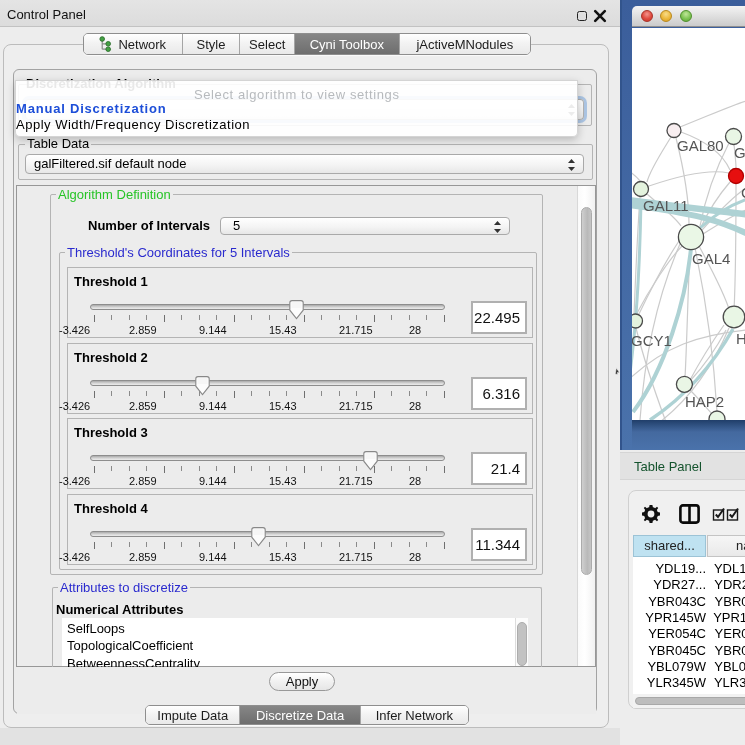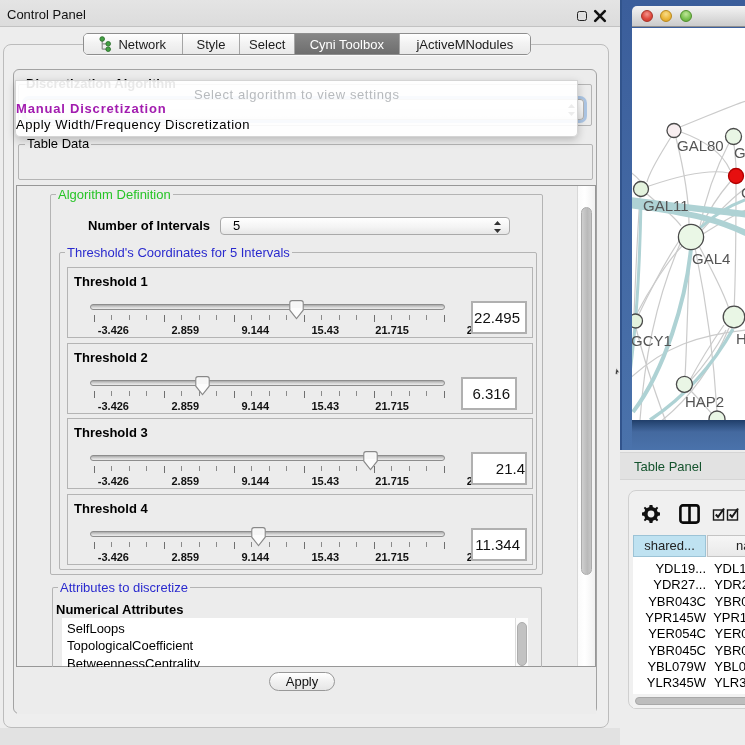--- a/index.html
+++ b/index.html
@@ -7,21 +7,21 @@
 .b{font-weight:bold}
 .seg{display:flex;align-items:center;justify-content:center;font-size:13px;color:#1c1c1c;background:linear-gradient(#ffffff,#f3f3f3 45%,#e9e9e9);border-right:1px solid #a5a5a5;height:100%}
 .seg.sel{background:linear-gradient(#868686,#6e6e6e);color:#fff}
 .segwrap{display:flex;border:1px solid #8e8e8e;border-radius:5px;overflow:hidden;box-shadow:0 1px 1px rgba(255,255,255,.8)}
 .grp{border:1px solid #b4b4b4;border-radius:2px}
 .gtitle{position:absolute;font-size:13px;background:#ececec;padding:0 2px;line-height:13px}
 .combo{position:absolute;border:1px solid #a9a9a9;border-radius:4px;background:linear-gradient(#ffffff,#f4f4f4 55%,#e7e7e7);font-size:13px;color:#000}
 .fld{position:absolute;background:#fff;border:2px solid #b0b0b0;font-size:15px;color:#111;text-align:right}
 .tick-minor{position:absolute;height:5px;background-image:repeating-linear-gradient(90deg,#8a8a8a 0,#8a8a8a 1px,transparent 1px,transparent 17.5px)}
 .tick-major{position:absolute;width:1px;height:7px;background:#6f6f6f}
-.ticklab{position:absolute;width:70px;text-align:right;font-size:11px;font-weight:bold;color:#111}
+.ticklab{position:absolute;width:70px;text-align:left;font-size:11px;font-weight:normal;color:#111}
 .track{position:absolute;height:6px;border-radius:3px;border:1px solid #8d8d8d;background:linear-gradient(#a9a9a9,#d6d6d6 55%,#ececec)}
 .tbox{position:absolute;left:67px;width:466px;height:71px;border:1px solid #b4b4b4;background:#ececec}
 .row{position:absolute;font-size:13px;color:#000}
 </style></head><body>
 <div id="root">
 
 <div class="abs" style="left:0;top:0;width:620px;height:745px;background:#ededed"></div>
 <div class="abs" style="left:0;top:728px;width:620px;height:17px;background:#e2e2e2"></div>
 
 <div class="abs" style="left:0;top:0;width:620px;height:27px;background:linear-gradient(#e4e4e4,#dcdcdc);border-bottom:1px solid #c2c2c2"></div>
@@ -52,20 +52,25 @@
 
 <div class="combo" style="left:25px;top:99px;width:559px;height:21px;border-color:rgba(150,150,150,.7);box-shadow:0 0 0 3px rgba(120,165,220,.55)">
       <svg width="9" height="12" viewBox="0 0 9 12" style="position:absolute;right:7px;top:4px">
         <path d="M4.5 0 L8 4 H1 Z" fill="#333"></path>
         <path d="M4.5 12 L8 8 H1 Z" fill="#333"></path>
       </svg>
     </div>
 
 <div class="abs grp" style="left:18px;top:144px;width:575px;height:36px"></div>
 <div class="gtitle" style="left:25px;top:137px;color:#000">Table Data</div>
+<div class="combo" style="left:25px;top:154px;width:559px;height:20px;line-height:18px"><span style="padding-left:8px">galFiltered.sif default node</span>
+<svg width="9" height="12" viewBox="0 0 9 12" style="position:absolute;right:7px;top:4px">
+        <path d="M4.5 0 L8 4 H1 Z" fill="#333"></path>
+        <path d="M4.5 12 L8 8 H1 Z" fill="#333"></path>
+      </svg></div>
 
 <div class="abs" style="left:16px;top:185px;width:580px;height:482px;border:1px solid #979797;background:#ececec"></div>
 
 <div class="abs" style="left:577px;top:186px;width:18px;height:480px;background:linear-gradient(90deg,#fafafa,#ffffff 40%,#f1f1f1);border-left:1px solid #d8d8d8"></div>
 <div class="abs" style="left:581px;top:207px;width:11px;height:368px;border-radius:5.5px;background:linear-gradient(90deg,#cfcfcf,#b9b9b9 60%,#c6c6c6);border:1px solid #ababab"></div>
 
 <div class="abs grp" style="left:50px;top:194px;width:493px;height:381px"></div>
 <div class="gtitle" style="left:56px;top:188px;color:#27c427">Algorithm Definition</div>
 
 <div class="abs b" style="left:88px;top:218px;font-size:13px;color:#000">Number of Intervals</div>
@@ -113,21 +118,21 @@
       <div class="tick-major" style="left:235.5px;top:47px"></div>
       <div class="ticklab" style="left:201px;top:56px">15.43</div>
       <div class="tick-major" style="left:305.5px;top:47px"></div>
       <div class="ticklab" style="left:271px;top:56px">21.715</div>
       <div class="tick-major" style="left:375.5px;top:47px"></div>
       <div class="ticklab" style="left:341px;top:56px">28</div>
       <svg class="abs" style="left:127.0px;top:32px" width="15" height="20" viewBox="0 0 15 20">
         <path d="M3 0.6 L12 0.6 Q14.2 0.6 14.2 2.8 L14.2 10.2 L7.5 18.6 L0.8 10.2 L0.8 2.8 Q0.8 0.6 3 0.6 Z" fill="#fcfcfc" stroke="#888" stroke-width="1.1"></path>
         <path d="M2.5 2 L12.5 2 L12.5 8 L2.5 8 Z" fill="#f2f2f2" opacity="0.6"></path>
       </svg>
-      <div class="fld" style="left:393px;top:33px;width:56px;height:33px;line-height:29px;padding-right:5px">6.316</div>
+      <div class="fld" style="left:403px;top:33px;width:56px;height:33px;line-height:29px;padding-right:5px">6.316</div>
     </div>
 <div class="tbox" style="top:418px">
       <div class="abs b" style="left:6px;top:6px;font-size:13px;color:#000">Threshold 3</div>
       <div class="track" style="left:22px;top:36px;width:355px"></div>
       <div class="tick-minor" style="left:25.5px;top:47px;width:352px"></div>
       <div class="tick-major" style="left:25.5px;top:47px"></div>
       <div class="ticklab" style="left:-9px;top:56px">-3.426</div>
       <div class="tick-major" style="left:95.5px;top:47px"></div>
       <div class="ticklab" style="left:61px;top:56px">2.859</div>
       <div class="tick-major" style="left:165.5px;top:47px"></div>
@@ -135,21 +140,21 @@
       <div class="tick-major" style="left:235.5px;top:47px"></div>
       <div class="ticklab" style="left:201px;top:56px">15.43</div>
       <div class="tick-major" style="left:305.5px;top:47px"></div>
       <div class="ticklab" style="left:271px;top:56px">21.715</div>
       <div class="tick-major" style="left:375.5px;top:47px"></div>
       <div class="ticklab" style="left:341px;top:56px">28</div>
       <svg class="abs" style="left:295.0px;top:32px" width="15" height="20" viewBox="0 0 15 20">
         <path d="M3 0.6 L12 0.6 Q14.2 0.6 14.2 2.8 L14.2 10.2 L7.5 18.6 L0.8 10.2 L0.8 2.8 Q0.8 0.6 3 0.6 Z" fill="#fcfcfc" stroke="#888" stroke-width="1.1"></path>
         <path d="M2.5 2 L12.5 2 L12.5 8 L2.5 8 Z" fill="#f2f2f2" opacity="0.6"></path>
       </svg>
-      <div class="fld" style="left:403px;top:33px;width:56px;height:33px;line-height:29px;">21.4</div>
+      <div class="fld" style="left:403px;top:33px;width:56px;height:33px;line-height:29px;padding-right:5px">21.4</div>
     </div>
 <div class="tbox" style="top:494px">
       <div class="abs b" style="left:6px;top:6px;font-size:13px;color:#000">Threshold 4</div>
       <div class="track" style="left:22px;top:36px;width:355px"></div>
       <div class="tick-minor" style="left:25.5px;top:47px;width:352px"></div>
       <div class="tick-major" style="left:25.5px;top:47px"></div>
       <div class="ticklab" style="left:-9px;top:56px">-3.426</div>
       <div class="tick-major" style="left:95.5px;top:47px"></div>
       <div class="ticklab" style="left:61px;top:56px">2.859</div>
       <div class="tick-major" style="left:165.5px;top:47px"></div>
@@ -172,26 +177,31 @@
 <div class="abs b" style="left:56px;top:602px;font-size:13px;color:#000">Numerical Attributes</div>
 <div class="abs" style="left:62px;top:618px;width:466px;height:48px;background:#fff"></div>
 <div class="abs" style="left:67px;top:620px;font-size:13px;color:#000;line-height:17.4px">SelfLoops<br>TopologicalCoefficient<br>BetweennessCentrality</div>
 <div class="abs" style="left:515px;top:618px;width:13px;height:48px;background:#fcfcfc;border-left:1px solid #ddd"></div>
 <div class="abs" style="left:516.5px;top:622px;width:10px;height:44px;border-radius:5px;background:#c2c2c2;border:1px solid #adadad"></div>
 
 <div class="abs" style="left:17px;top:667px;width:579px;height:47px;background:#ececec"></div>
 
 <div class="abs" style="left:269px;top:672px;width:66px;height:19px;border:1px solid #989898;border-radius:9.5px;background:linear-gradient(#ffffff,#f1f1f1 50%,#e6e6e6);text-align:center;font-size:13px;line-height:17px;color:#111">Apply</div>
 
+<div class="abs segwrap" style="left:145px;top:705px;width:324px;height:20px">
+  <div class="seg" style="width:95px">Impute Data</div>
+  <div class="seg sel" style="width:121px">Discretize Data</div>
+  <div class="seg" style="width:108px;border-right:none">Infer Network</div>
+</div>
 
 <div class="abs b" style="left:26px;top:76px;font-size:13px;color:#000;z-index:3">Discretization Algorithm</div>
 <div class="abs" style="left:15px;top:80px;width:563px;height:57px;background:rgba(255,255,255,.91);border:1px solid rgba(150,150,150,.4);border-radius:0 0 5px 5px;box-shadow:0 3px 9px rgba(0,0,0,.22);z-index:4"></div>
 
 <div class="abs" style="left:194px;top:87px;font-size:13px;letter-spacing:.6px;color:#b7babd;z-index:5">Select algorithm to view settings</div>
-<div class="abs b" style="left:16px;top:101px;font-size:13px;letter-spacing:.8px;color:#a21caf;z-index:5">Manual Discretization</div>
+<div class="abs b" style="left:16px;top:101px;font-size:13px;letter-spacing:.8px;color:#1d4ed8;z-index:5">Manual Discretization</div>
 <div class="abs" style="left:16px;top:117px;font-size:13px;letter-spacing:.5px;color:#000;z-index:5">Apply Width/Frequency Discretization</div>
 
 <div class="abs" style="left:620px;top:0;width:125px;height:450px;background:linear-gradient(#3b5e9b,#4a72ab);border-left:2px solid #32548c"></div>
 <div class="abs" style="left:632px;top:6px;width:113px;height:21px;background:linear-gradient(#f4f4f4,#cbcbcb);border-bottom:1px solid #8f8f8f;border-radius:5px 0 0 0"></div>
 <div class="abs" style="left:641px;top:10px;width:12px;height:12px;border-radius:50%;background:radial-gradient(circle at 50% 32%,#f2948c,#df4a3e 55%,#c1352b);border:.5px solid #a83228"></div>
 <div class="abs" style="left:660px;top:10px;width:12px;height:12px;border-radius:50%;background:radial-gradient(circle at 50% 32%,#f8dc8a,#ecb83c 55%,#d49a20);border:.5px solid #b8881e"></div>
 <div class="abs" style="left:680px;top:10px;width:12px;height:12px;border-radius:50%;background:radial-gradient(circle at 50% 32%,#c0e69a,#7ec454 55%,#5ba233);border:.5px solid #4f8f2c"></div>
 
 <div class="abs" style="left:632px;top:28px;width:113px;height:392px;background:#fff;overflow:hidden"></div>
 <svg class="abs" style="left:632px;top:28px" width="113" height="392" viewBox="632 28 113 392">

